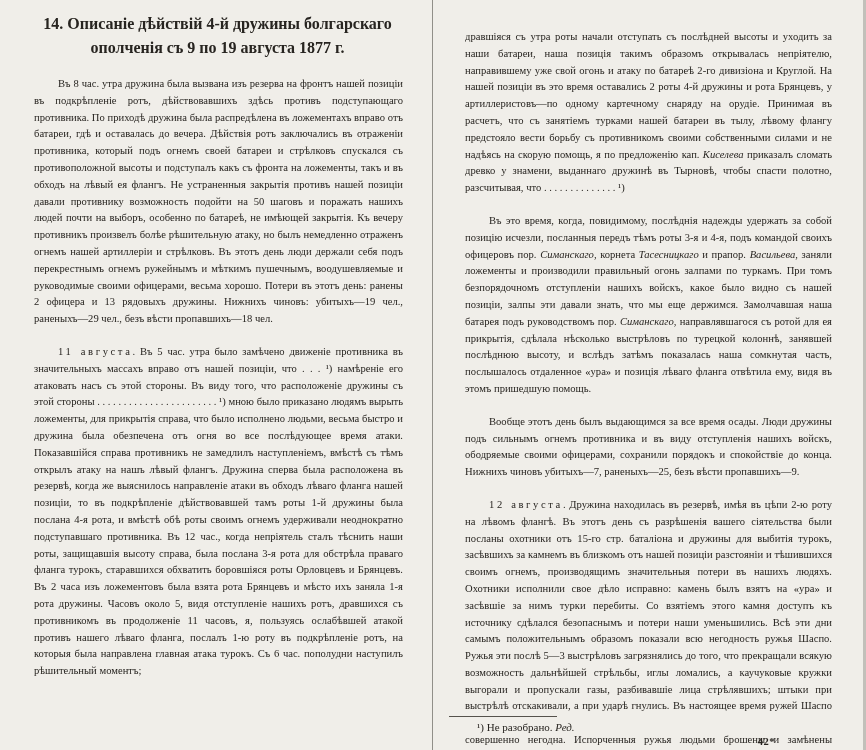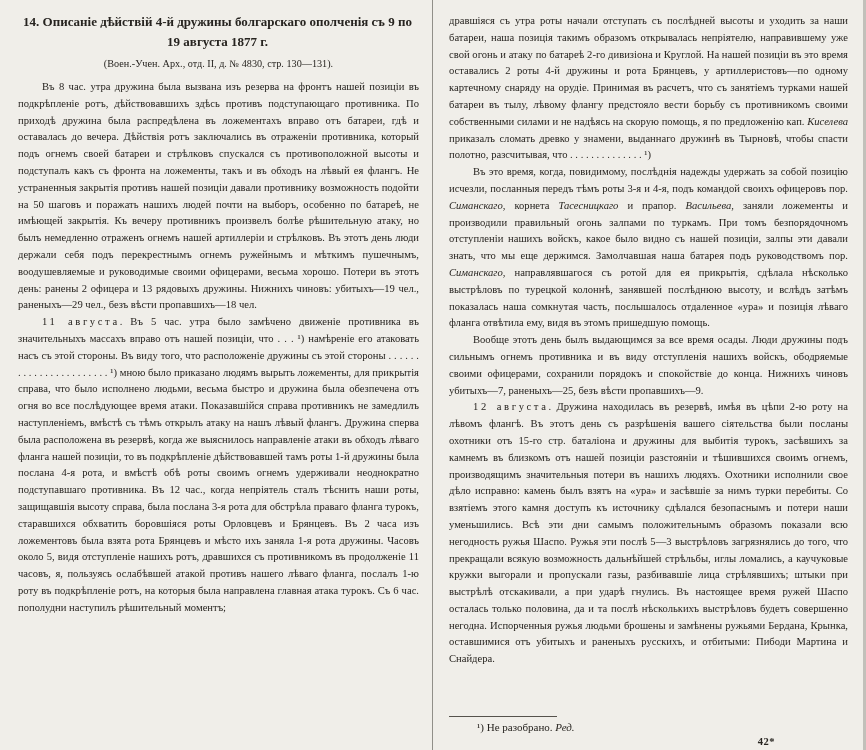--- a/index.html
+++ b/index.html
@@ -6,40 +6,39 @@
   .page{
     position:relative;width:866px;height:750px;overflow:hidden;
     background:#f0eee9;color:#272420;
     font-family:"Liberation Serif","DejaVu Serif",serif;
     box-sizing:border-box;border-right:3px solid #c2c0ba;
   }
   .col{position:absolute;top:0;width:433px;height:750px;box-sizing:border-box;overflow:hidden;}
   .col-left{left:0;padding:10px 14px 26px 18px;}
   .col-right{left:433px;padding:13px 18px 58px 16px;}
   .divider{position:absolute;left:432px;top:0;width:1px;height:750px;background:#918f89;}
-  .title{font-size:13px;font-weight:bold;text-align:center;margin:2px 6px 7px 4px;line-height:1.5;}
+  .title{font-size:16px;font-weight:bold;text-align:center;margin:2px 6px 7px 4px;line-height:1.5;}
   .source{font-size:10.2px;text-align:center;margin:0 0 10px 0;}
   .text{font-size:10.6px;line-height:16.8px;text-align:justify;}
-  .para{margin:0;text-indent:24px;}
+  .para{margin:16px;text-indent:24px;}
   .para.noindent{text-indent:0;}
   .sperr{letter-spacing:2.6px;}
   .ital{font-style:italic;}
   .footnote-block{position:absolute;left:16px;right:18px;bottom:16px;background:#f0eee9;padding-top:2px;}
   .fn-rule{width:108px;border-top:1px solid #55524c;margin:0 0 3px 0;}
   .fn-text{font-size:11px;text-indent:28px;line-height:14px;}
   .page-number{position:absolute;right:88px;bottom:3px;font-size:10.5px;font-weight:bold;letter-spacing:0.5px;}
 </style>
 </head>
 <body>
 
 <div class="page">
 
   <div class="col col-left">
     <h1 class="title">14. Описаніе дѣйствій 4-й дружины болгарскаго ополченія съ 9 по 19 августа 1877 г.</h1>
-    <div class="source">(Воен.-Учен. Арх., отд. II, д. № 4830, стр. 130—131).</div>
     <div class="text">
         <p class="para"><span>Въ 8 час. утра дружина была вызвана изъ резерва на фронтъ нашей позиціи въ подкрѣпленіе ротъ, дѣйствовавшихъ здѣсь противъ подступающаго противника. По приходѣ дружина была распредѣлена въ ложементахъ вправо отъ батареи, гдѣ и оставалась до вечера. Дѣйствія ротъ заключались въ отраженіи противника, который подъ огнемъ своей батареи и стрѣлковъ спускался съ противоположной высоты и подступалъ какъ съ фронта на ложементы, такъ и въ обходъ на лѣвый ея флангъ. Не устраненныя закрытія противъ нашей позиціи давали противнику возможность подойти на 50 шаговъ и поражать нашихъ людей почти на выборъ, особенно по батареѣ, не имѣющей закрытія. Къ вечеру противникъ произвелъ болѣе рѣшительную атаку, но былъ немедленно отраженъ огнемъ нашей артиллеріи и стрѣлковъ. Въ этотъ день люди держали себя подъ перекрестнымъ огнемъ ружейнымъ и мѣткимъ пушечнымъ, воодушевляемые и руководимые своими офицерами, весьма хорошо. Потери въ этотъ день: ранены 2 офицера и 13 рядовыхъ дружины. Нижнихъ чиновъ: убитыхъ—19 чел., раненыхъ—29 чел., безъ вѣсти пропавшихъ—18 чел.</span></p>
         <p class="para"><span class="sperr">11 августа</span><span>. Въ 5 час. утра было замѣчено движеніе противника въ значительныхъ массахъ вправо отъ нашей позиціи, что . . . ¹) намѣреніе его атаковать насъ съ этой стороны. Въ виду того, что расположеніе дружины съ этой стороны . . . . . . . . . . . . . . . . . . . . . . . ¹) мною было приказано людямъ вырыть ложементы, для прикрытія справа, что было исполнено людьми, весьма быстро и дружина была обезпечена отъ огня во все послѣдующее время атаки. Показавшійся справа противникъ не замедлилъ наступленіемъ, вмѣстѣ съ тѣмъ открылъ атаку на нашъ лѣвый флангъ. Дружина сперва была расположена въ резервѣ, когда же выяснилось направленіе атаки въ обходъ лѣваго фланга нашей позиціи, то въ подкрѣпленіе дѣйствовавшей тамъ роты 1-й дружины была послана 4-я рота, и вмѣстѣ обѣ роты своимъ огнемъ удерживали неоднократно подступавшаго противника. Въ 12 час., когда непріятель сталъ тѣснить наши роты, защищавшія высоту справа, была послана 3-я рота для обстрѣла праваго фланга турокъ, старавшихся обхватить боровшіяся роты Орловцевъ и Брянцевъ. Въ 2 часа изъ ложементовъ была взята рота Брянцевъ и мѣсто ихъ заняла 1-я рота дружины. Часовъ около 5, видя отступленіе нашихъ ротъ, дравшихся съ противникомъ въ продолженіе 11 часовъ, я, пользуясь ослабѣвшей атакой противъ нашего лѣваго фланга, послалъ 1-ю роту въ подкрѣпленіе ротъ, на которыя была направлена главная атака турокъ. Съ 6 час. пополудни наступилъ рѣшительный моментъ;</span></p>
       </div>
   </div>
 
   <div class="divider"></div>
 
   <div class="col col-right">
     <div class="text">

